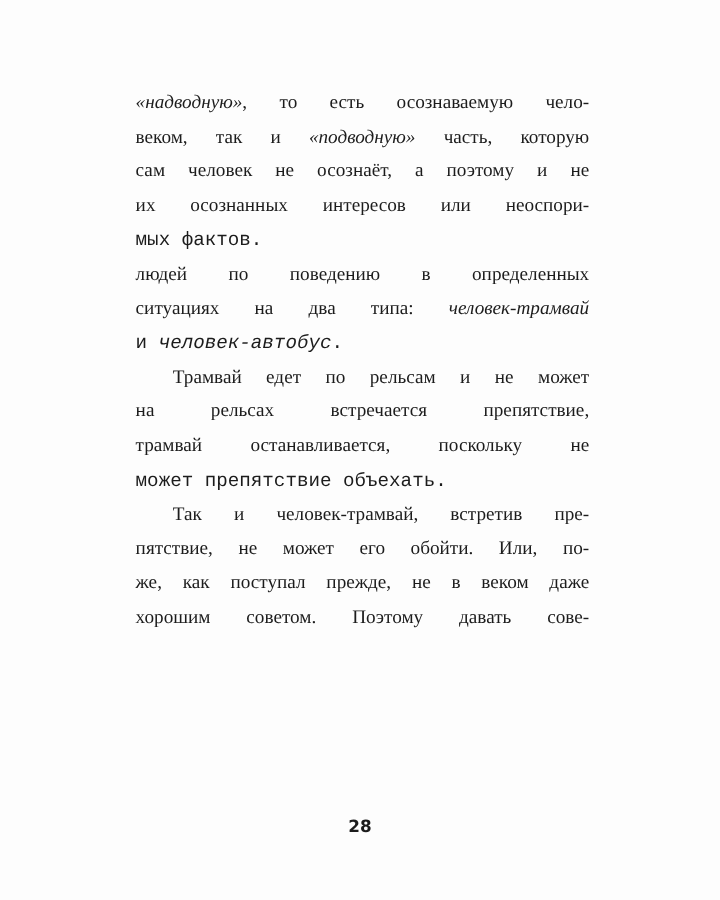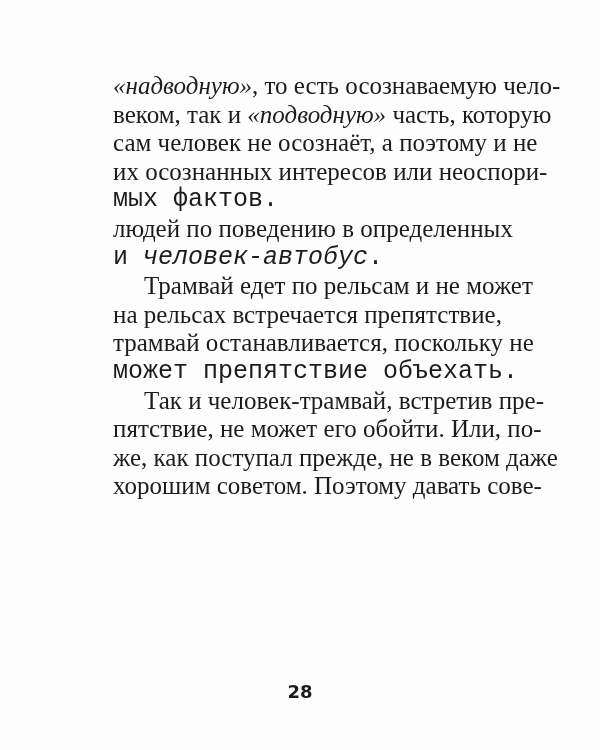--- a/index.html
+++ b/index.html
@@ -20,21 +20,21 @@
       width: 600px;
       height: 750px;
       background: #fdfdfd;
     }
     .text-block {
       position: absolute;
       left: 113px;
       top: 72px;
       width: 378px;
       font-family: "Liberation Serif", "DejaVu Serif", serif;
-      font-size: 25px;
+      font-size: 16px;
       line-height: 28.6px;
       color: #1c1c1c;
     }
     .line {
       display: block;
       white-space: nowrap;
       text-align: justify;
       text-align-last: justify;
       height: 28.6px;
     }
@@ -52,35 +52,36 @@
       font-style: italic;
     }
     .page-number {
       position: absolute;
       left: 0;
       width: 600px;
       top: 681px;
       text-align: center;
       font-family: "DejaVu Sans", "Liberation Sans", sans-serif;
       font-weight: bold;
-      font-size: 18px;
+      font-size: 14px;
       color: #1c1c1c;
     }
   </style>
 </head>
 <body>
 
 <div class="page">
   <div class="text-block" id="text-block">
       <div class="line"><span class="seg italic">«надводную»</span><span class="seg">, то есть осознаваемую чело-</span></div>
       <div class="line"><span class="seg">веком, так и </span><span class="seg italic">«подводную»</span><span class="seg"> часть, которую</span></div>
       <div class="line"><span class="seg">сам человек не осознаёт, а поэтому и не</span></div>
       <div class="line"><span class="seg">их осознанных интересов или неоспори-</span></div>
       <div class="line last"><span class="seg">мых фактов.</span></div>
       <div class="line"><span class="seg">людей по поведению в определенных</span></div>
+      <div class="line"><span class="seg">ситуациях на два типа: </span><span class="seg italic">человек-трамвай</span></div>
       <div class="line last"><span class="seg">и </span><span class="seg italic">человек-автобус</span><span class="seg">.</span></div>
       <div class="line indent"><span class="seg">Трамвай едет по рельсам и не может</span></div>
       <div class="line"><span class="seg">на рельсах встречается препятствие,</span></div>
       <div class="line"><span class="seg">трамвай останавливается, поскольку не</span></div>
       <div class="line last"><span class="seg">может препятствие объехать.</span></div>
       <div class="line indent"><span class="seg">Так и человек-трамвай, встретив пре-</span></div>
       <div class="line"><span class="seg">пятствие, не может его обойти. Или, по-</span></div>
       <div class="line"><span class="seg">же, как поступал прежде, не в веком даже</span></div>
       <div class="line"><span class="seg">хорошим советом. Поэтому давать сове-</span></div>
     </div>

